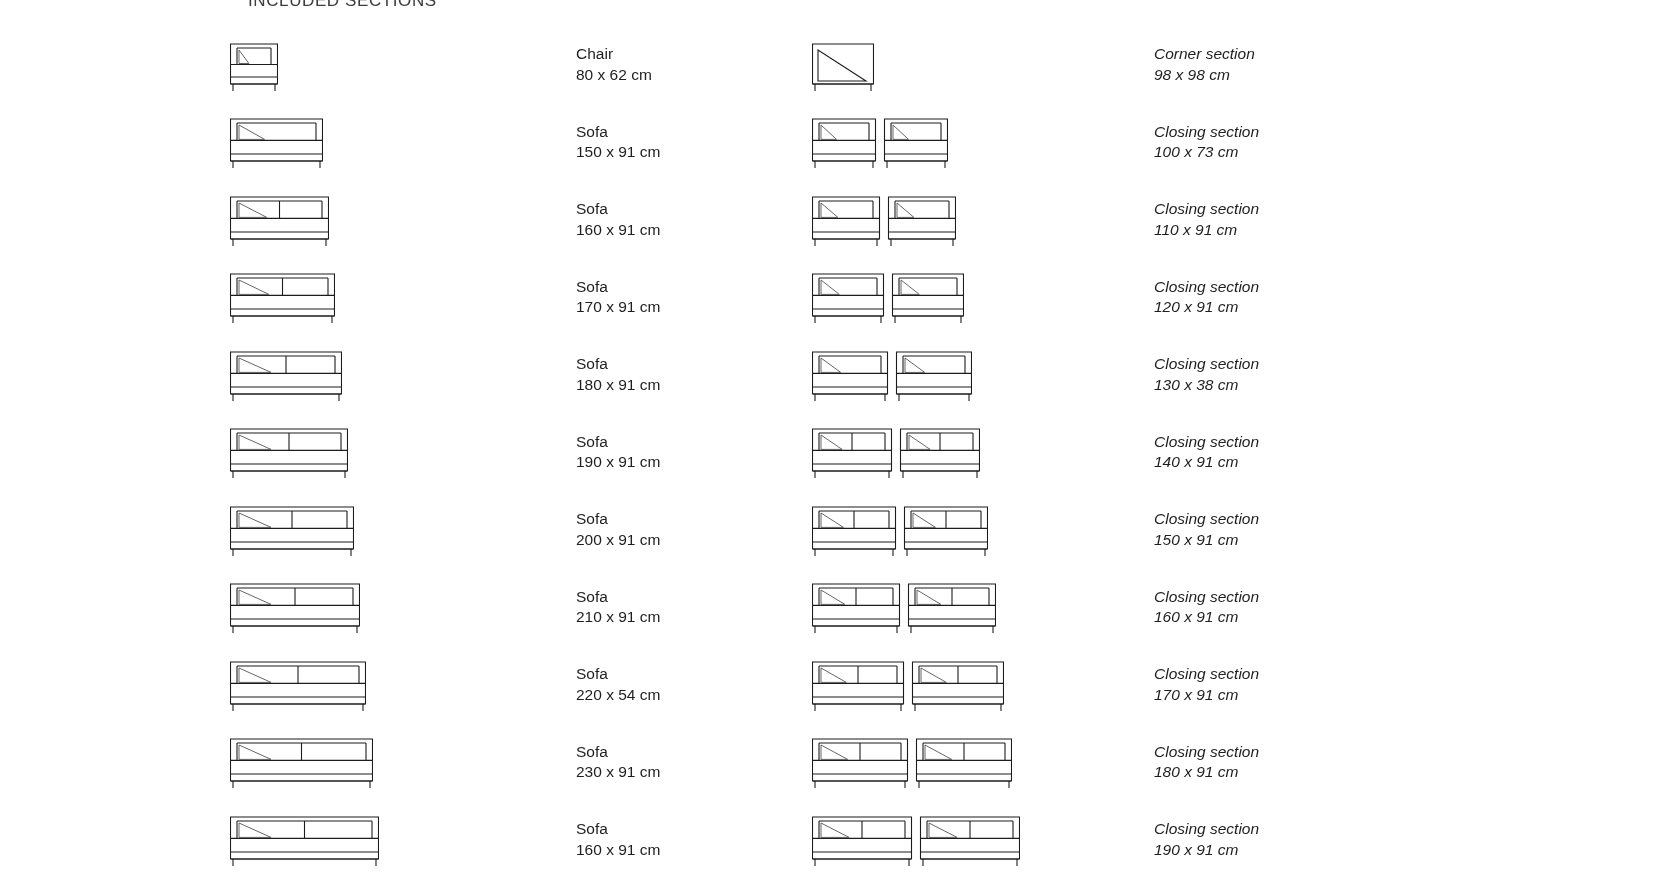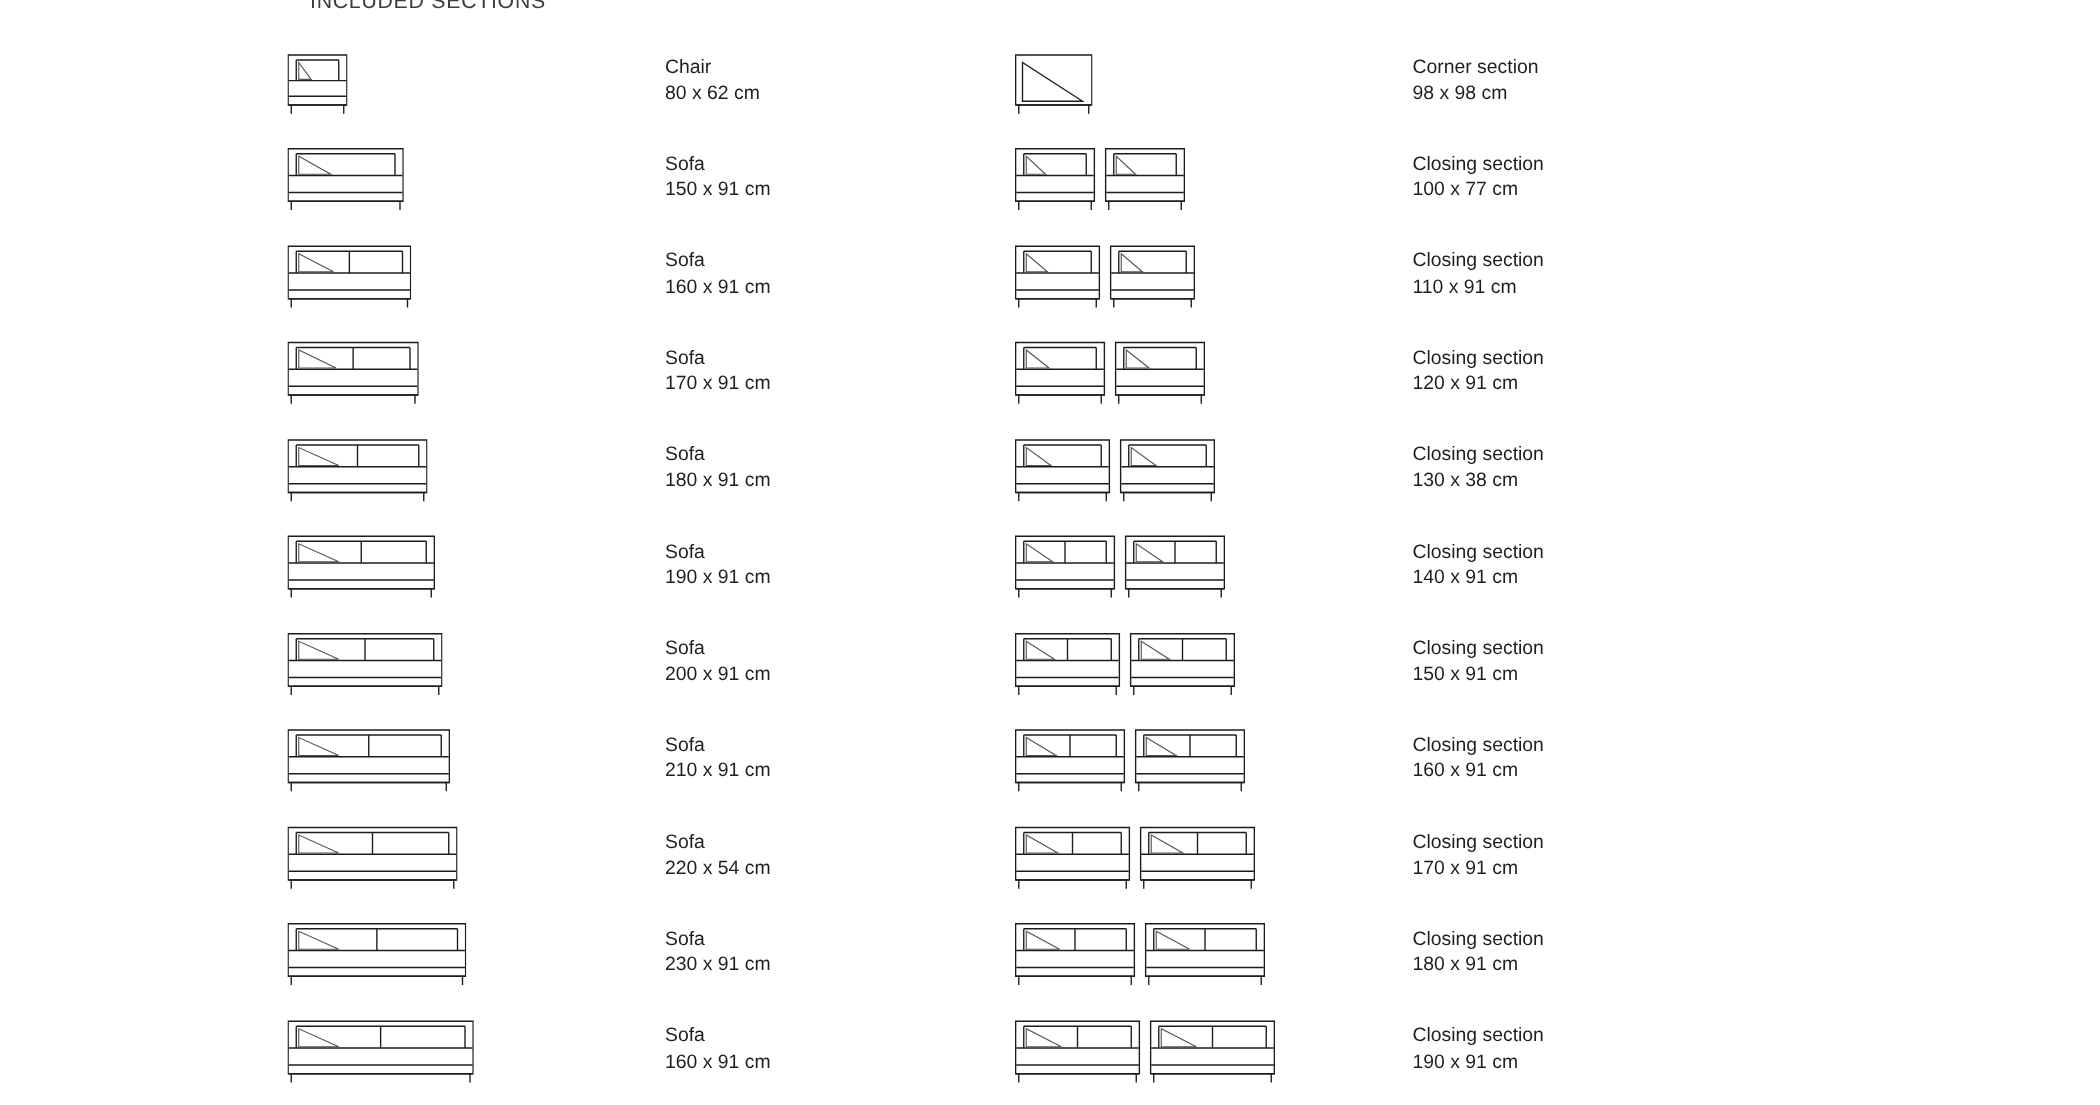--- a/index.html
+++ b/index.html
@@ -40,23 +40,24 @@
     bottom:14px;
   }
 
   .labels{
     position:absolute;
     top:16px;
     font-size:15.5px;
     line-height:20.5px;
     color:#1f1f1f;
     white-space:nowrap;
+    margin-left:44px;
   }
   .col-left .labels{left:302px;}
-  .col-right .labels{left:318px;}
+  .col-right .labels{left:298px;font-style:italic;}
 
   .labels .name{display:block;}
   .labels .dim{display:block;}
 
   svg{display:block;}
   .ln{stroke:#1c1c1c;stroke-width:1.1;fill:none;vector-effect:non-scaling-stroke;}
   .ln-thin{stroke:#555;stroke-width:0.9;fill:none;}
   .fillw{fill:#ffffff;}
 </style>
 </head>
@@ -333,21 +334,21 @@
             <line class="ln" x1="79" y1="6" x2="79" y2="23.400000000000002"></line>
             <line class="ln" x1="129" y1="6" x2="129" y2="23.400000000000002"></line>
             <path class="ln-thin" d="M 81 22.400000000000002 L 81 8 L 96.5 22.400000000000002 Z" fill="#f4f4f4"></path>
             <line class="ln" x1="75" y1="44" x2="75" y2="51"></line>
             <line class="ln" x1="133" y1="44" x2="133" y2="51"></line>
             <line class="ln" x1="73" y1="44" x2="135" y2="44"></line>
           </svg>
         </div>
         <div class="labels">
           <span class="name">Closing section</span>
-          <span class="dim">100 x 77 cm</span>
+          <span class="dim">100 x 73 cm</span>
         </div>
       </div>
       <div class="row">
         <div class="fig">
           <svg width="144" height="52" viewBox="0 0 144 52">
             <rect class="ln fillw" x="0.5" y="2" width="67" height="42"></rect>
             <line class="ln" x1="7" y1="6" x2="61" y2="6"></line>
             <line class="ln" x1="1" y1="23.400000000000002" x2="67" y2="23.400000000000002"></line>
             <line class="ln" x1="1" y1="37" x2="67" y2="37"></line>
             <line class="ln" x1="7" y1="6" x2="7" y2="23.400000000000002"></line>

